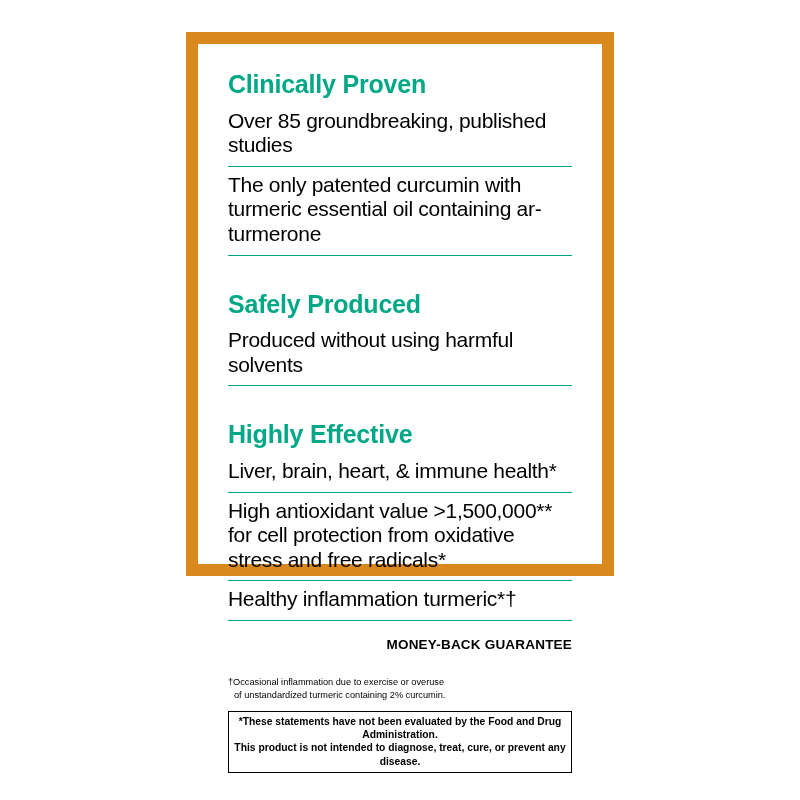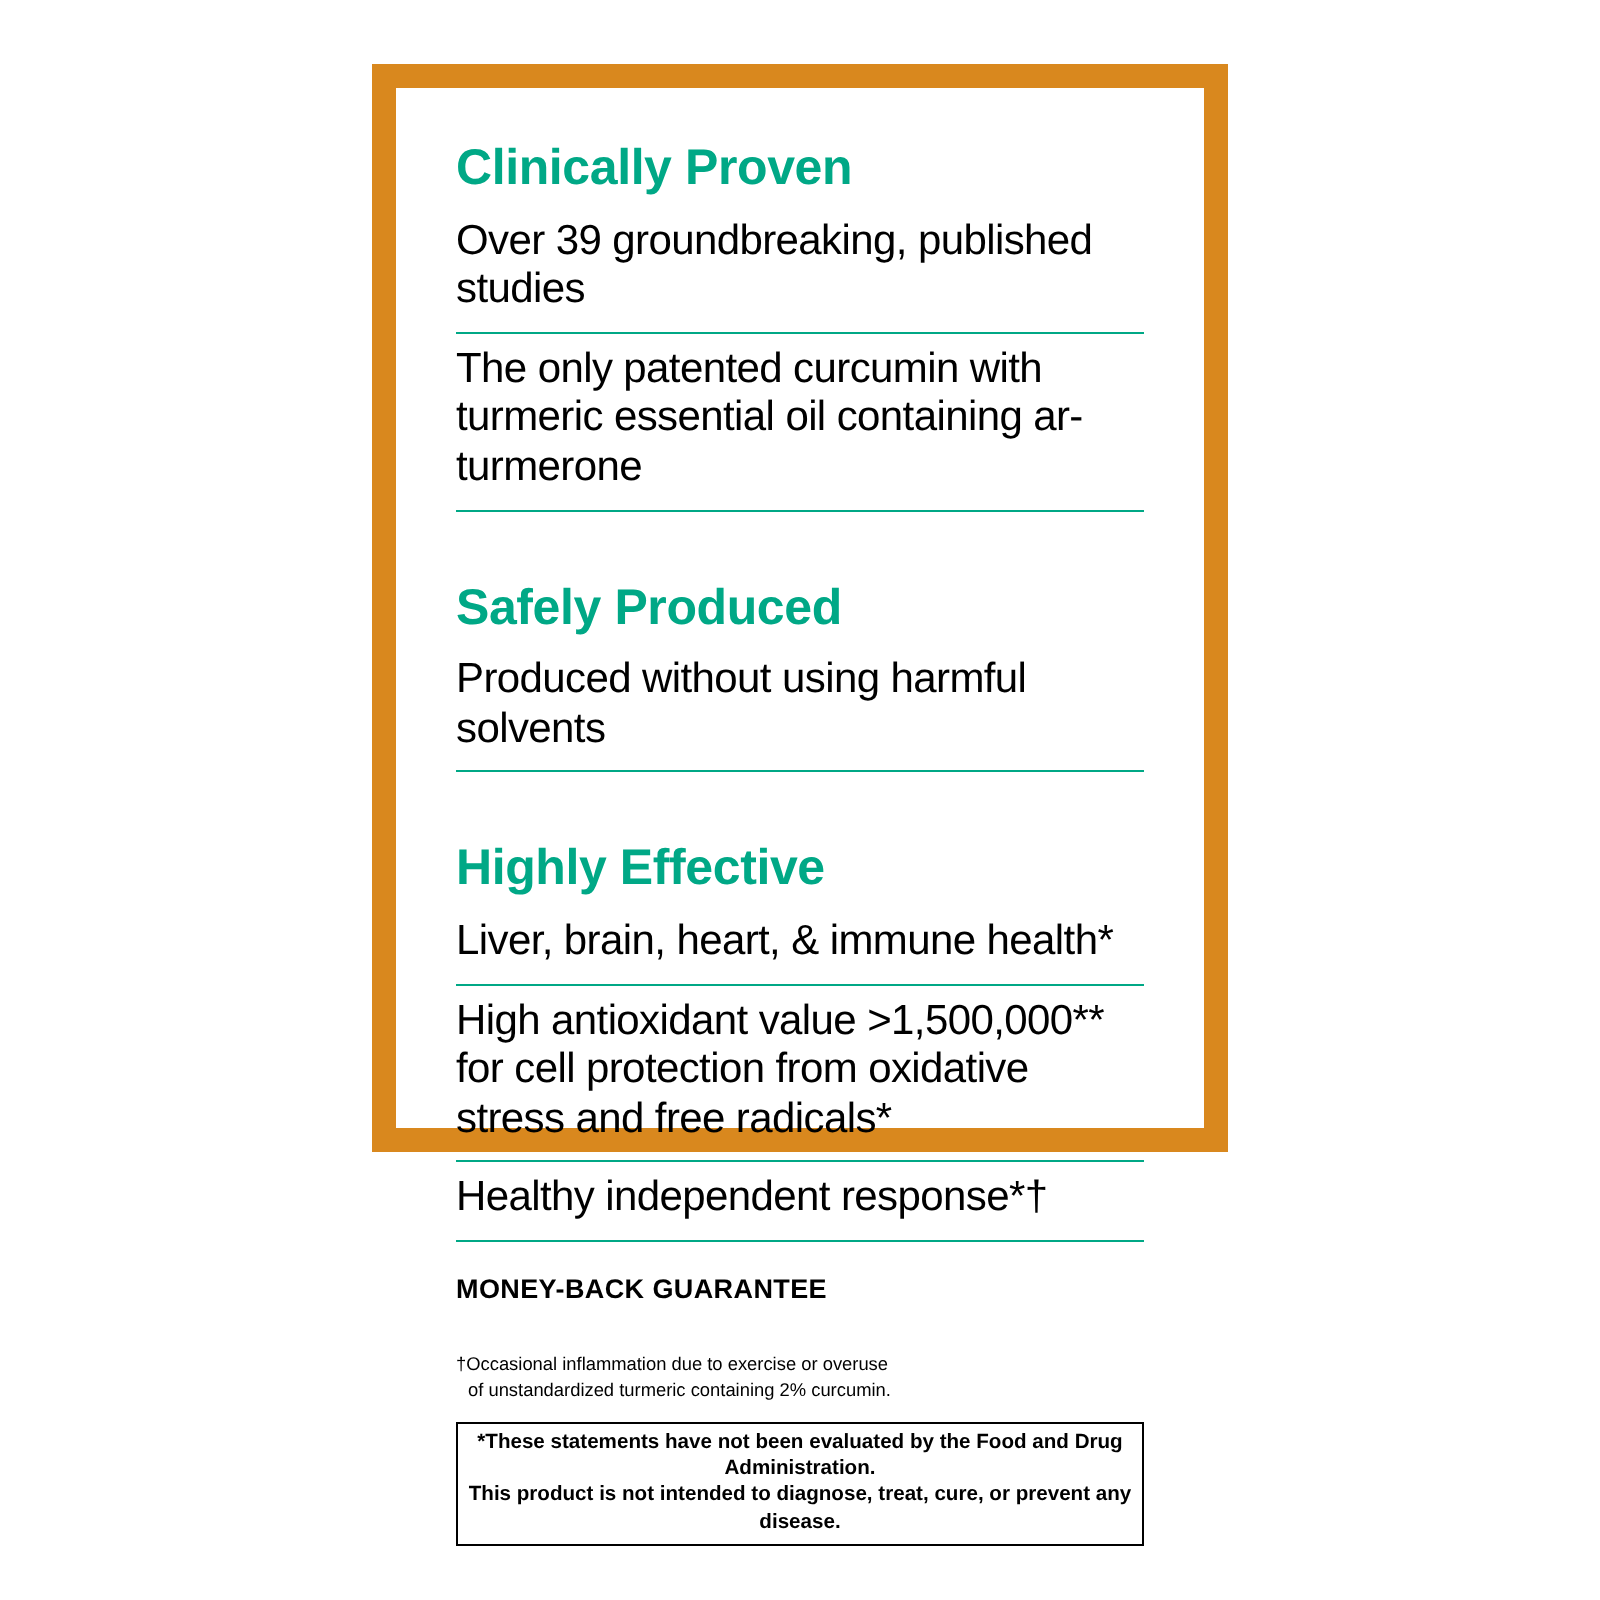--- a/index.html
+++ b/index.html
@@ -49,20 +49,21 @@
     padding: 6px 0 8px 0;
     border-bottom: 1.5px solid #00a886;
     letter-spacing: -0.3px;
   }
   .guarantee {
     margin-top: 16px;
     font-size: 13.5px;
     font-weight: bold;
     letter-spacing: 0.2px;
     color: #000;
+    text-align: right;
   }
   .footnotes {
     margin-top: 24px;
     font-size: 9.2px;
     line-height: 1.45;
     color: #000;
   }
   .footnotes div { white-space: nowrap; }
   .indent { padding-left: 6px; }
   .disclaimer {
@@ -78,30 +79,30 @@
 </style>
 </head>
 <body>
 
 <div class="panel">
   <div class="inner">
 
     <div class="spacer-top"></div>
 
     <h2 class="section-head">Clinically Proven</h2>
-    <div class="claim">Over 39 groundbreaking, published studies</div>
+    <div class="claim">Over 85 groundbreaking, published studies</div>
     <div class="claim">The only patented curcumin with turmeric essential oil containing ar-turmerone</div>
 
     <h2 class="section-head second">Safely Produced</h2>
     <div class="claim">Produced without using harmful solvents</div>
 
     <h2 class="section-head second">Highly Effective</h2>
     <div class="claim">Liver, brain, heart, &amp; immune health*</div>
     <div class="claim">High antioxidant value &gt;1,500,000** for cell protection from oxidative stress and free radicals*</div>
-    <div class="claim">Healthy independent response*†</div>
+    <div class="claim">Healthy inflammation turmeric*†</div>
 
     <div class="guarantee">MONEY-BACK GUARANTEE</div>
 
     <div class="footnotes">
       <div>†Occasional inflammation due to exercise or overuse</div>
       <div class="indent">of unstandardized turmeric containing 2% curcumin.</div>
     </div>
 
     <div class="disclaimer">
       <div>*These statements have not been evaluated by the Food and Drug Administration.</div>

